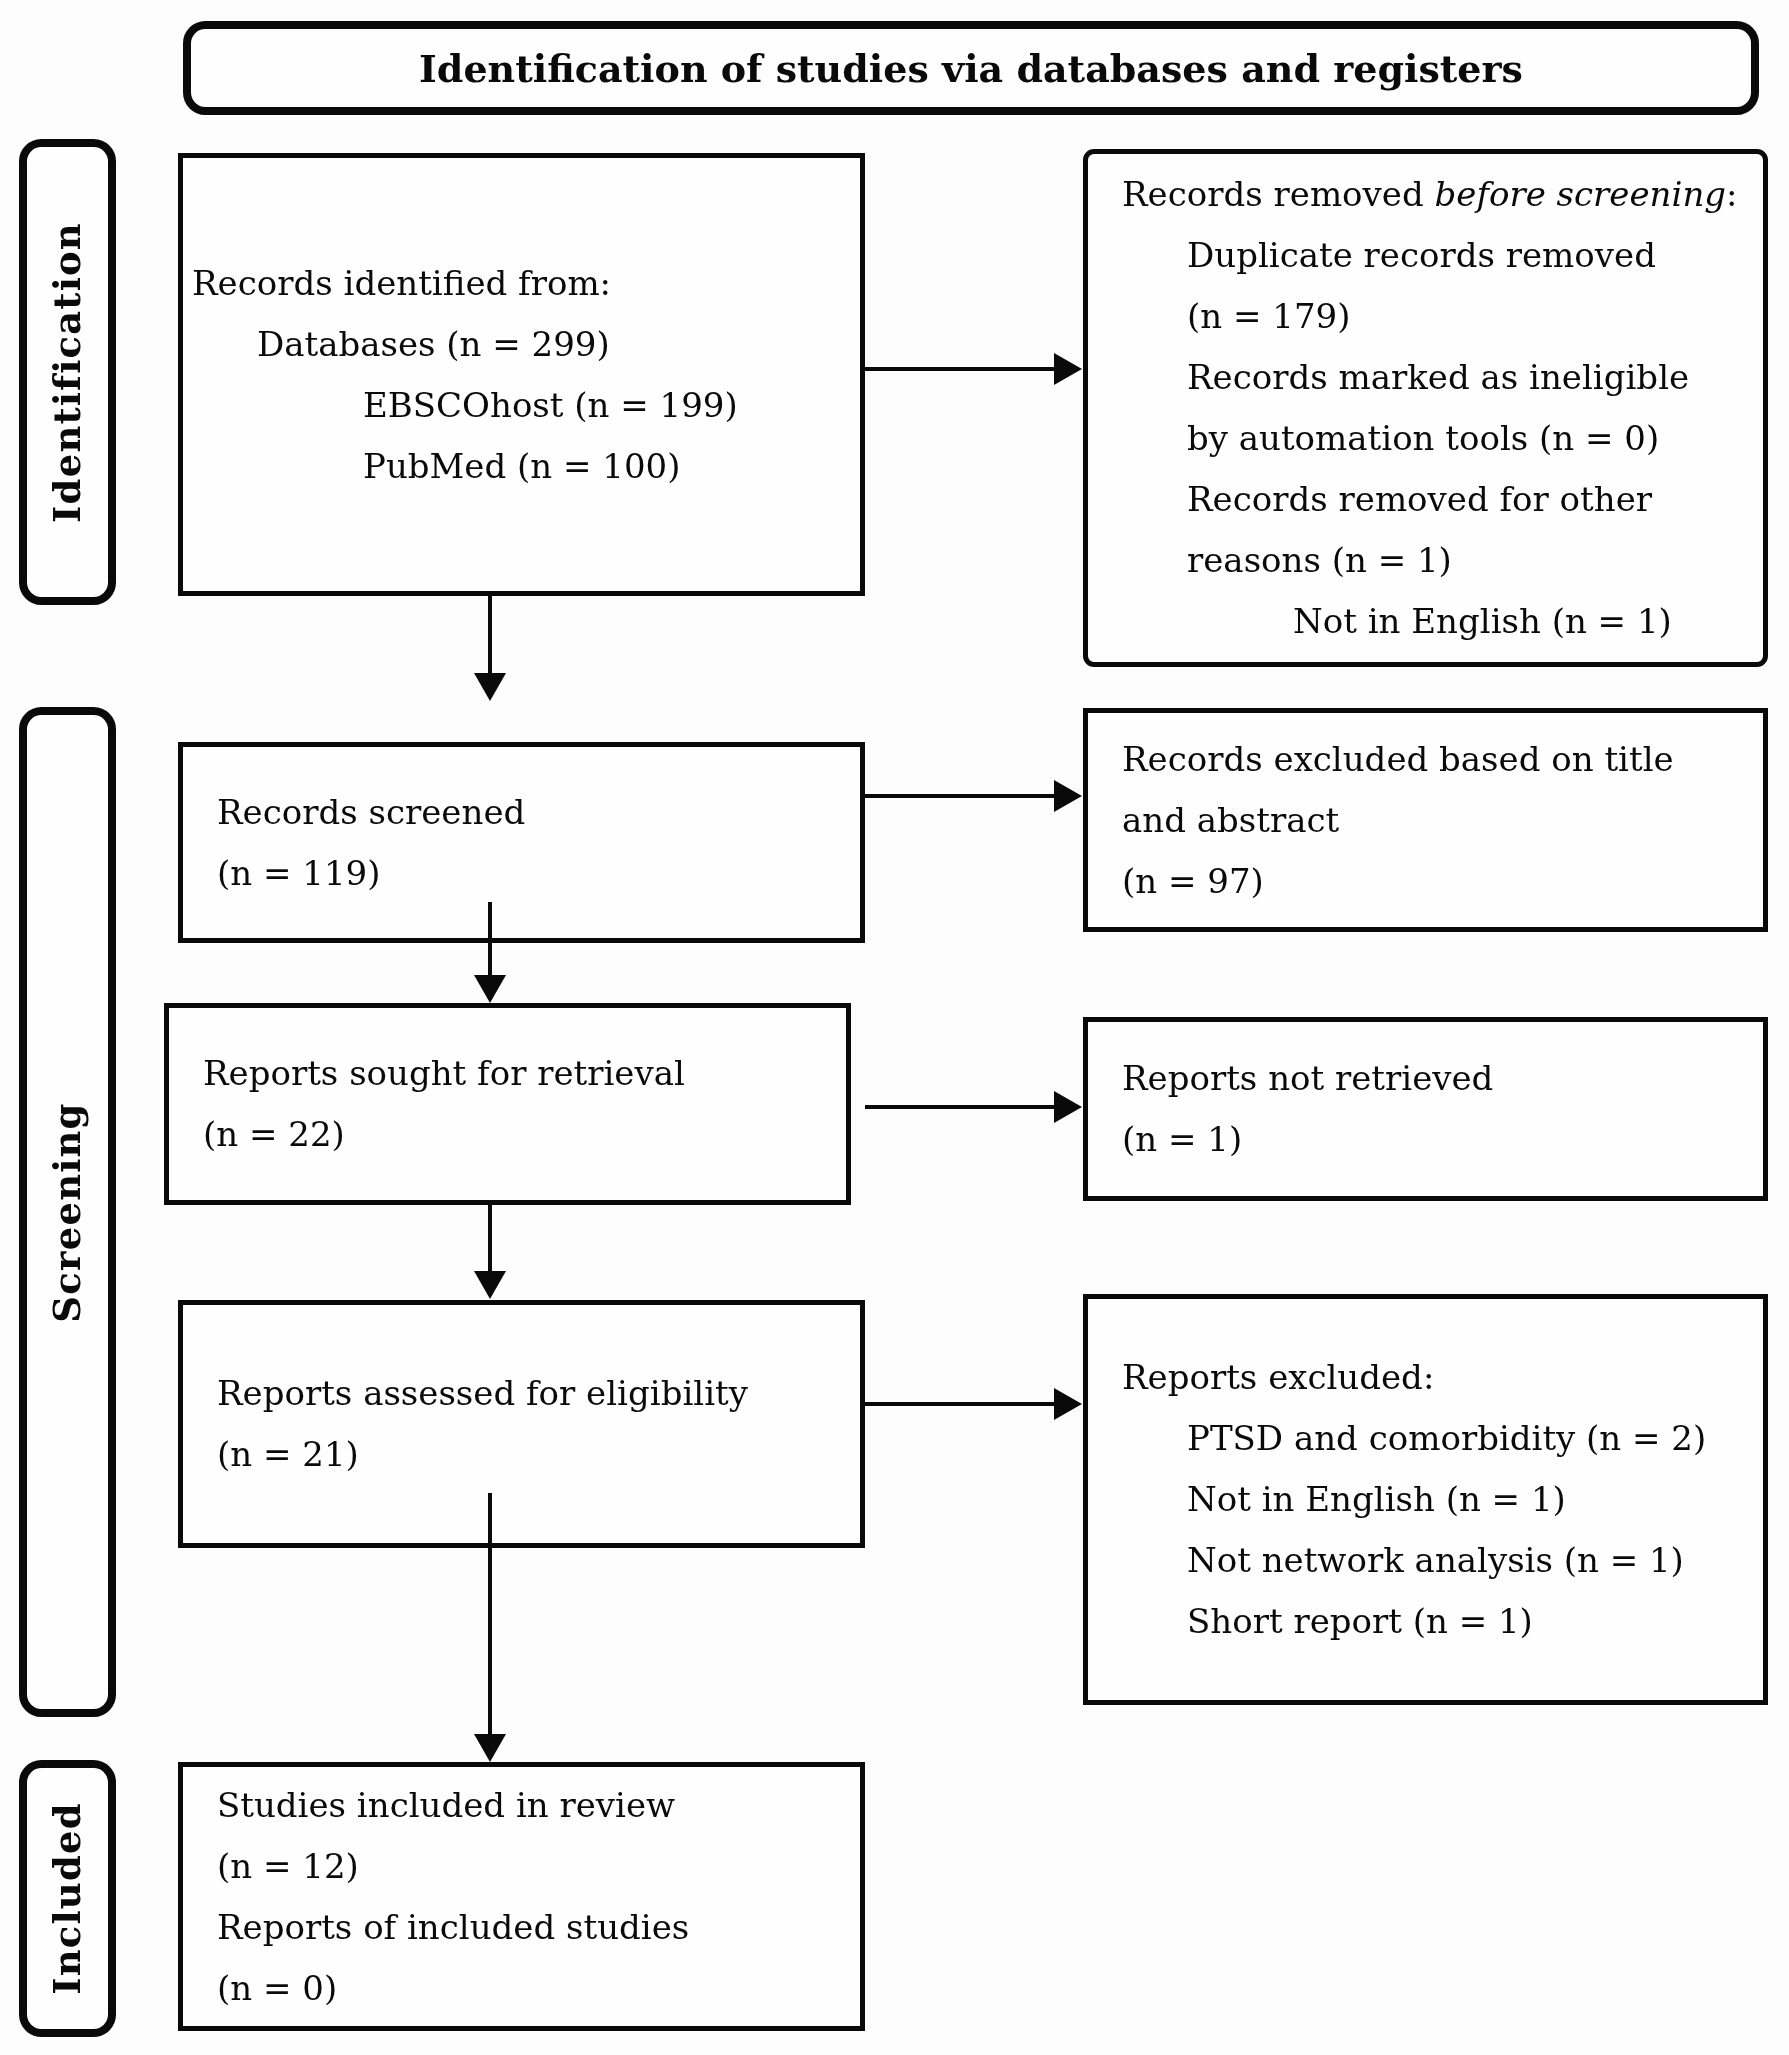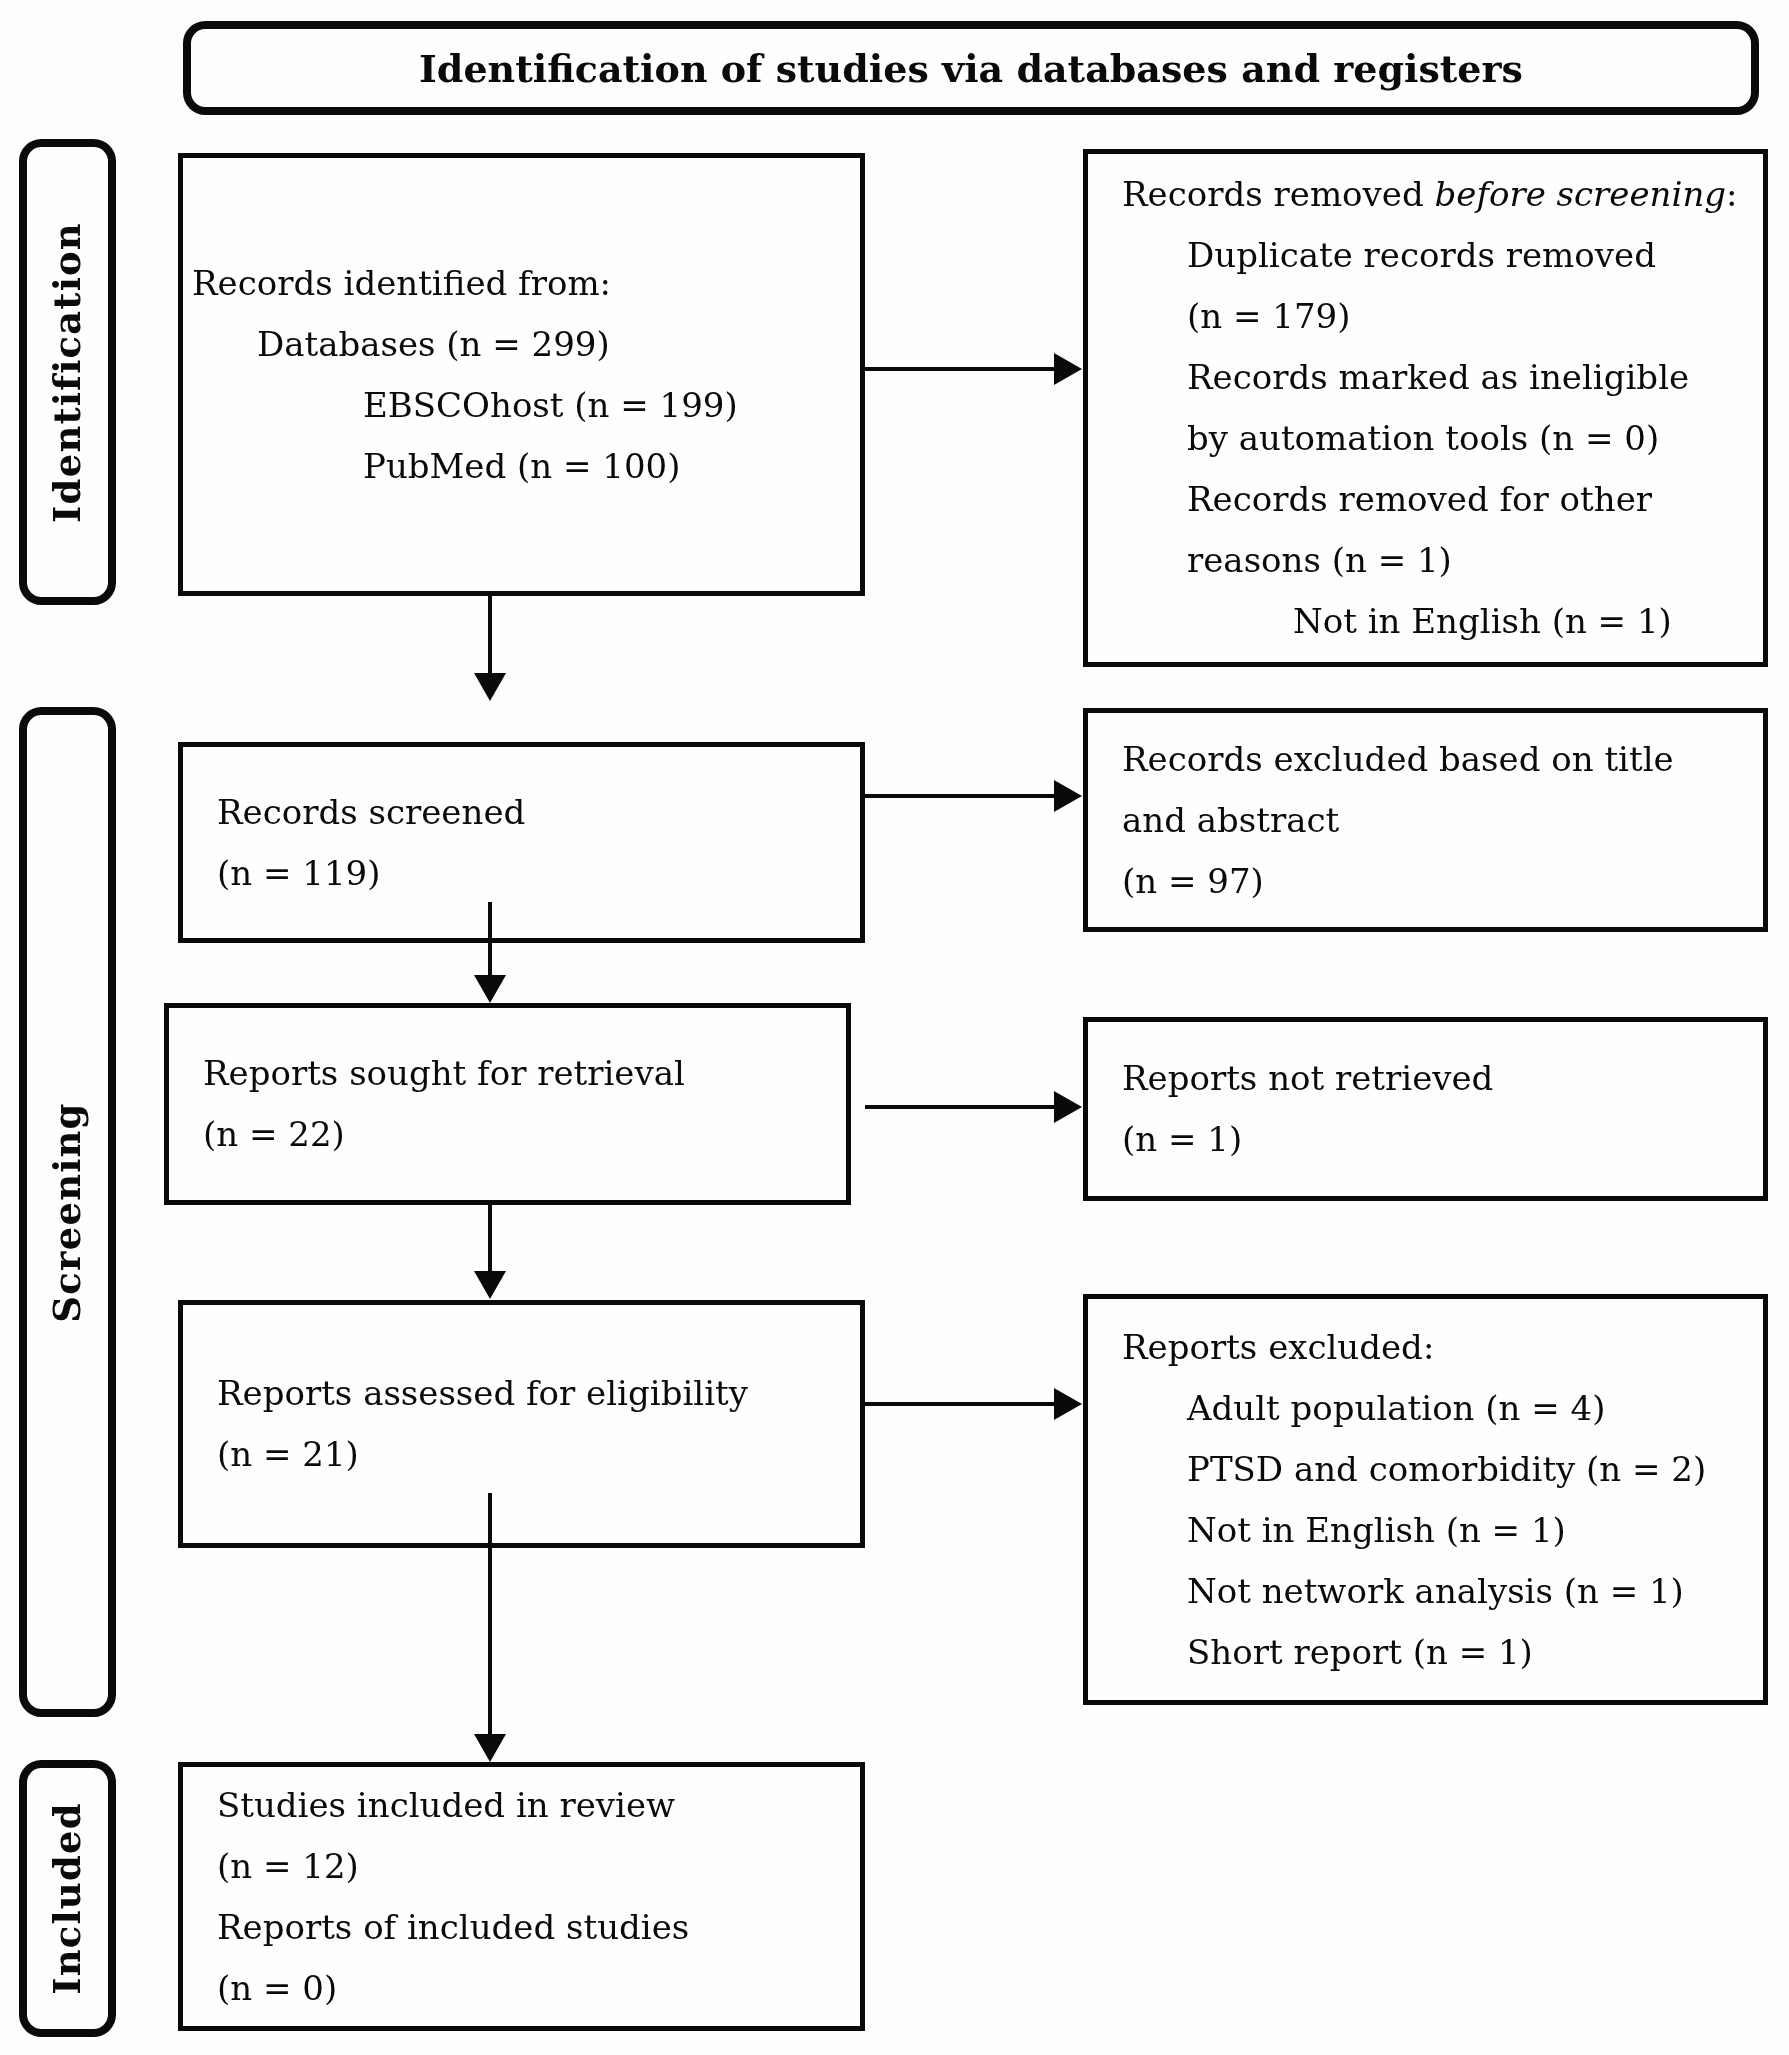--- a/index.html
+++ b/index.html
@@ -106,21 +106,21 @@
     <div class="line">(n = 21)</div>
   </div>
 
   <div class="box" style="left:178px;top:1762px;width:687px;height:269px;">
     <div class="line">Studies included in review</div>
     <div class="line">(n = 12)</div>
     <div class="line">Reports of included studies</div>
     <div class="line">(n = 0)</div>
   </div>
 
-  <div class="box" style="left:1083px;top:149px;width:685px;height:518px;">
+  <div class="box" style="left:1083px;top:149px;width:685px;height:518px;border-radius:11px;">
     <div class="line">
       <span>Records removed </span><i>before screening</i><span>:</span>
     </div>
     <div class="line indent1">Duplicate records removed</div>
     <div class="line indent1">(n = 179)</div>
     <div class="line indent1">Records marked as ineligible</div>
     <div class="line indent1">by automation tools (n = 0)</div>
     <div class="line indent1">Records removed for other</div>
     <div class="line indent1">reasons (n = 1)</div>
     <div class="line indent2">Not in English (n = 1)</div>
@@ -132,21 +132,20 @@
     <div class="line">(n = 97)</div>
   </div>
 
   <div class="box" style="left:1083px;top:1017px;width:685px;height:184px;">
     <div class="line">Reports not retrieved</div>
     <div class="line">(n = 1)</div>
   </div>
 
   <div class="box" style="left:1083px;top:1294px;width:685px;height:411px;">
     <div class="line">Reports excluded:</div>
-    <div class="line indent1">Adult population (n = 4)</div>
     <div class="line indent1">PTSD and comorbidity (n = 2)</div>
     <div class="line indent1">Not in English (n = 1)</div>
     <div class="line indent1">Not network analysis (n = 1)</div>
     <div class="line indent1">Short report (n = 1)</div>
   </div>
 
   <div>
     <div class="arrow-line-v" style="left:488px;top:596px;height:80px;"></div>
     <div class="arrow-head-v" style="left:474px;top:673px;"></div>
   </div>

